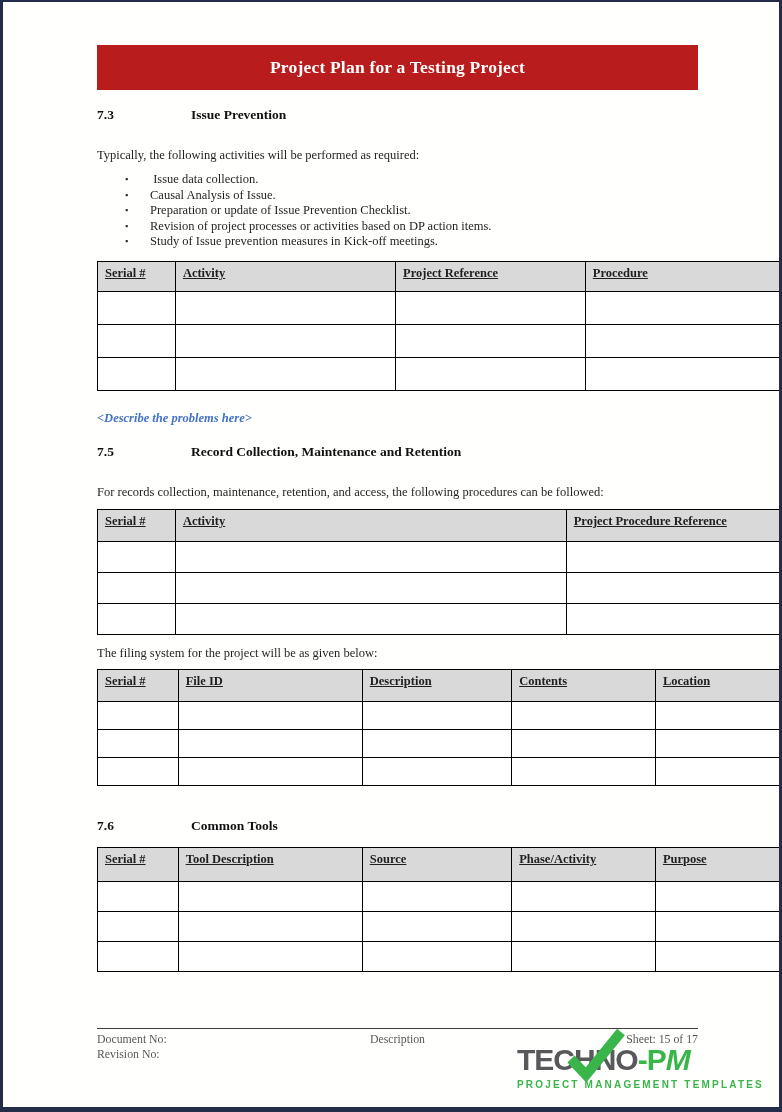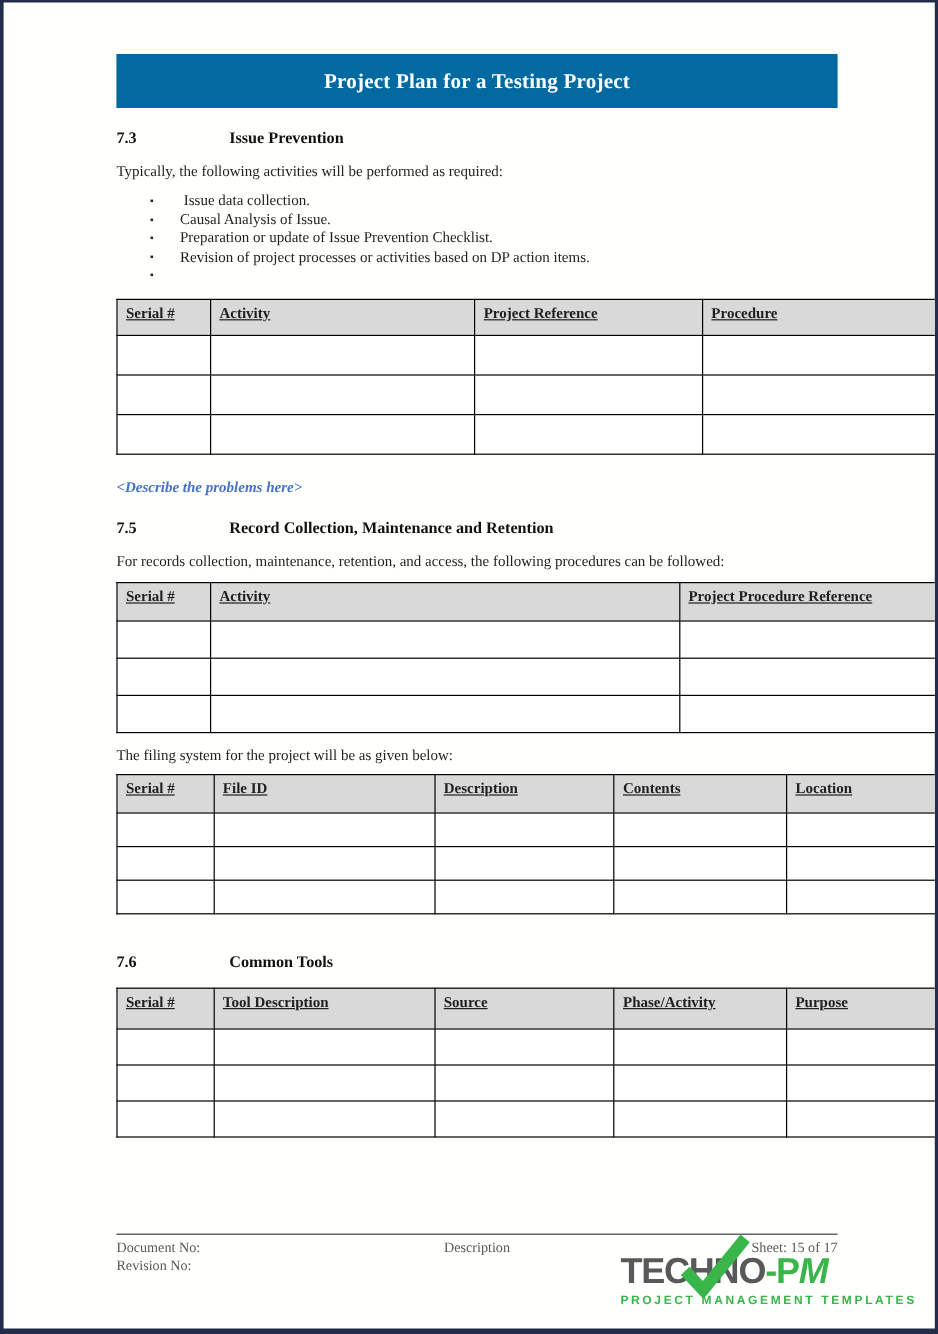--- a/index.html
+++ b/index.html
@@ -7,34 +7,34 @@
   body { font-family:"Liberation Serif", serif; color:#1f1f1f; }
   .page {
     position:relative; width:782px; height:1112px; background:#fffffe;
     border:3px solid #232c48; border-top-width:2px; border-bottom-width:5px;
     overflow:hidden;
   }
   .content { margin-left:94px; width:601px; }
 
   
   .banner {
-    margin-top:43px; height:45px; background:#0369a1;
+    margin-top:43px; height:45px; background:#b91c1c;
     display:flex; align-items:center; justify-content:center;
   }
   .banner h1 { color:#ffffff; font-size:17.5px; font-weight:bold; letter-spacing:.2px; }
 
   
   .sec-heading { display:flex; font-weight:bold; font-size:13.5px; color:#111;gap:45px; }
   .sec-heading .num { flex:0 0 49px; }
   .h73 { margin-top:17px; }
   .h74 { margin-top:20px; }
   .h75 { margin-top:18px; }
   .h76 { margin-top:32px; }
 
-  .para { font-size:12.5px; margin-top:13px; }
+  .para { font-size:12.5px; margin-top:25px; }
   .para-tight { font-size:12.5px; margin-top:11px; }
 
   
   ul.bullets { list-style:none; margin-top:9px; }
   ul.bullets li { display:flex; padding-left:28px; font-size:12.5px; line-height:15.6px; }
   ul.bullets .marker { flex:0 0 25px; font-size:8.5px; line-height:15.6px; }
 
   
   table { border-collapse:collapse; width:709px; table-layout:fixed;text-decoration:underline; }
   .tbl-wrap { margin-top:11px; }
@@ -106,20 +106,21 @@
       <li>
           <span class="marker">▪</span>
           <span>Preparation or update of Issue Prevention Checklist.</span>
         </li>
       <li>
           <span class="marker">▪</span>
           <span>Revision of project processes or activities based on DP action items.</span>
         </li>
       <li>
           <span class="marker">▪</span>
+          <span>Study of Issue prevention measures in Kick-off meetings.</span>
         </li>
     </ul>
 
     <div class="tbl-wrap">
       <table class="t74">
           <colgroup>
             <col style="width: 11%;">
             <col style="width: 31.1%;">
             <col style="width: 26.8%;">
             <col style="width: 31.1%;">

